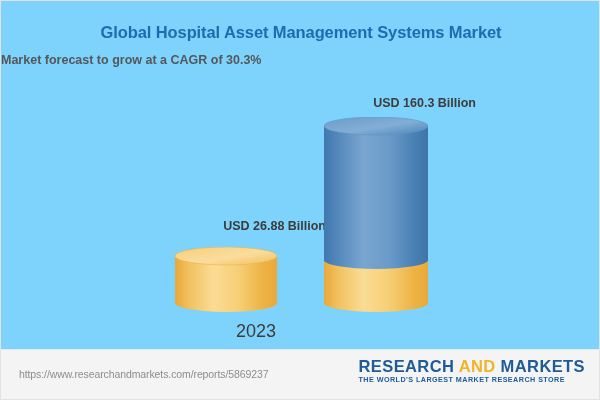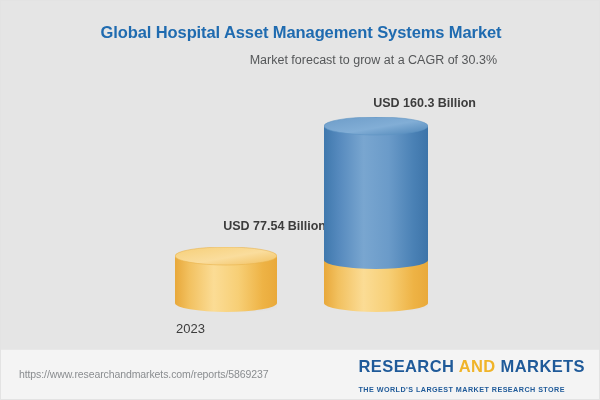--- a/index.html
+++ b/index.html
@@ -17,59 +17,60 @@
     box-sizing: border-box;
     background: #f7f7f7;
     border: 1px solid #e3e3e3;
     overflow: hidden;
   }
   #chart-area {
     position: absolute;
     left: 0; top: 0;
     width: 600px;
     height: 348px;
-    background: #e5e5e5;
+    background: #7dd3fc;
   }
 
   
   #title {
     position: absolute;
     left: 0; top: 22px;
     width: 600px;
     text-align: center;
     font-size: 16.5px;
     font-weight: bold;
     color: #1f6bb0;
     letter-spacing: -0.1px;
   }
   #subtitle {
     position: absolute;
     left: 0; top: 52px;
     width: 496px;
+    text-align: left;
+    font-size: 12.5px;
+    color: #555759;
+    font-weight: bold;
+  }
+
+  
+  .cyl {
+    position: absolute;
+  }
+  .cyl-label {
+    position: absolute;
     text-align: right;
     font-size: 12.5px;
-    color: #555759;
-  }
-
-  
-  .cyl {
-    position: absolute;
-  }
-  .cyl-label {
-    position: absolute;
-    text-align: right;
-    font-size: 12.5px;
     font-weight: bold;
     color: #3c3c3c;
     white-space: nowrap;
   }
   .year-label {
     position: absolute;
-    text-align: left;
-    font-size: 13px;
+    text-align: right;
+    font-size: 18px;
     color: #3c3c3c;
   }
 
   
   #bar2023-label { left: 125px; top: 218px; width: 200px; }
   #bar2023 { left: 174px; top: 246px; width: 102px; height: 66px; }
   #year2023 { left: 175px; top: 320px; width: 100px; }
 
   
   #bar2028-label { left: 275px; top: 95px; width: 200px; }
@@ -104,35 +105,35 @@
     letter-spacing: 0.4px;
     line-height: 1.05;
     white-space: nowrap;
   }
   #logo-main .gold { color: #f0b429; }
   #logo-tagline {
     font-size: 7.2px;
     font-weight: bold;
     color: #1f5a99;
     letter-spacing: 0.45px;
-    margin-top: 10px;
+    margin-top: 0;
     white-space: nowrap;
   }
 </style>
 </head>
 <body>
 
 <div id="frame">
 
   <div id="chart-area">
 
     <div id="title">Global Hospital Asset Management Systems Market</div>
     <div id="subtitle">Market forecast to grow at a CAGR of 30.3%</div>
 
-    <div class="cyl-label" id="bar2023-label">USD 77.54 Billion</div>
+    <div class="cyl-label" id="bar2023-label">USD 26.88 Billion</div>
 
     <svg class="cyl" id="bar2023" viewBox="0 0 102 66" preserveAspectRatio="none">
       <defs>
         <linearGradient id="yellowBody" x1="0" y1="0" x2="1" y2="0">
           <stop offset="0%" stop-color="#e8a83a"></stop>
           <stop offset="14%" stop-color="#f2c160"></stop>
           <stop offset="38%" stop-color="#fbdc95"></stop>
           <stop offset="62%" stop-color="#f7cf76"></stop>
           <stop offset="86%" stop-color="#eeb345"></stop>
           <stop offset="100%" stop-color="#e9a93a"></stop>

